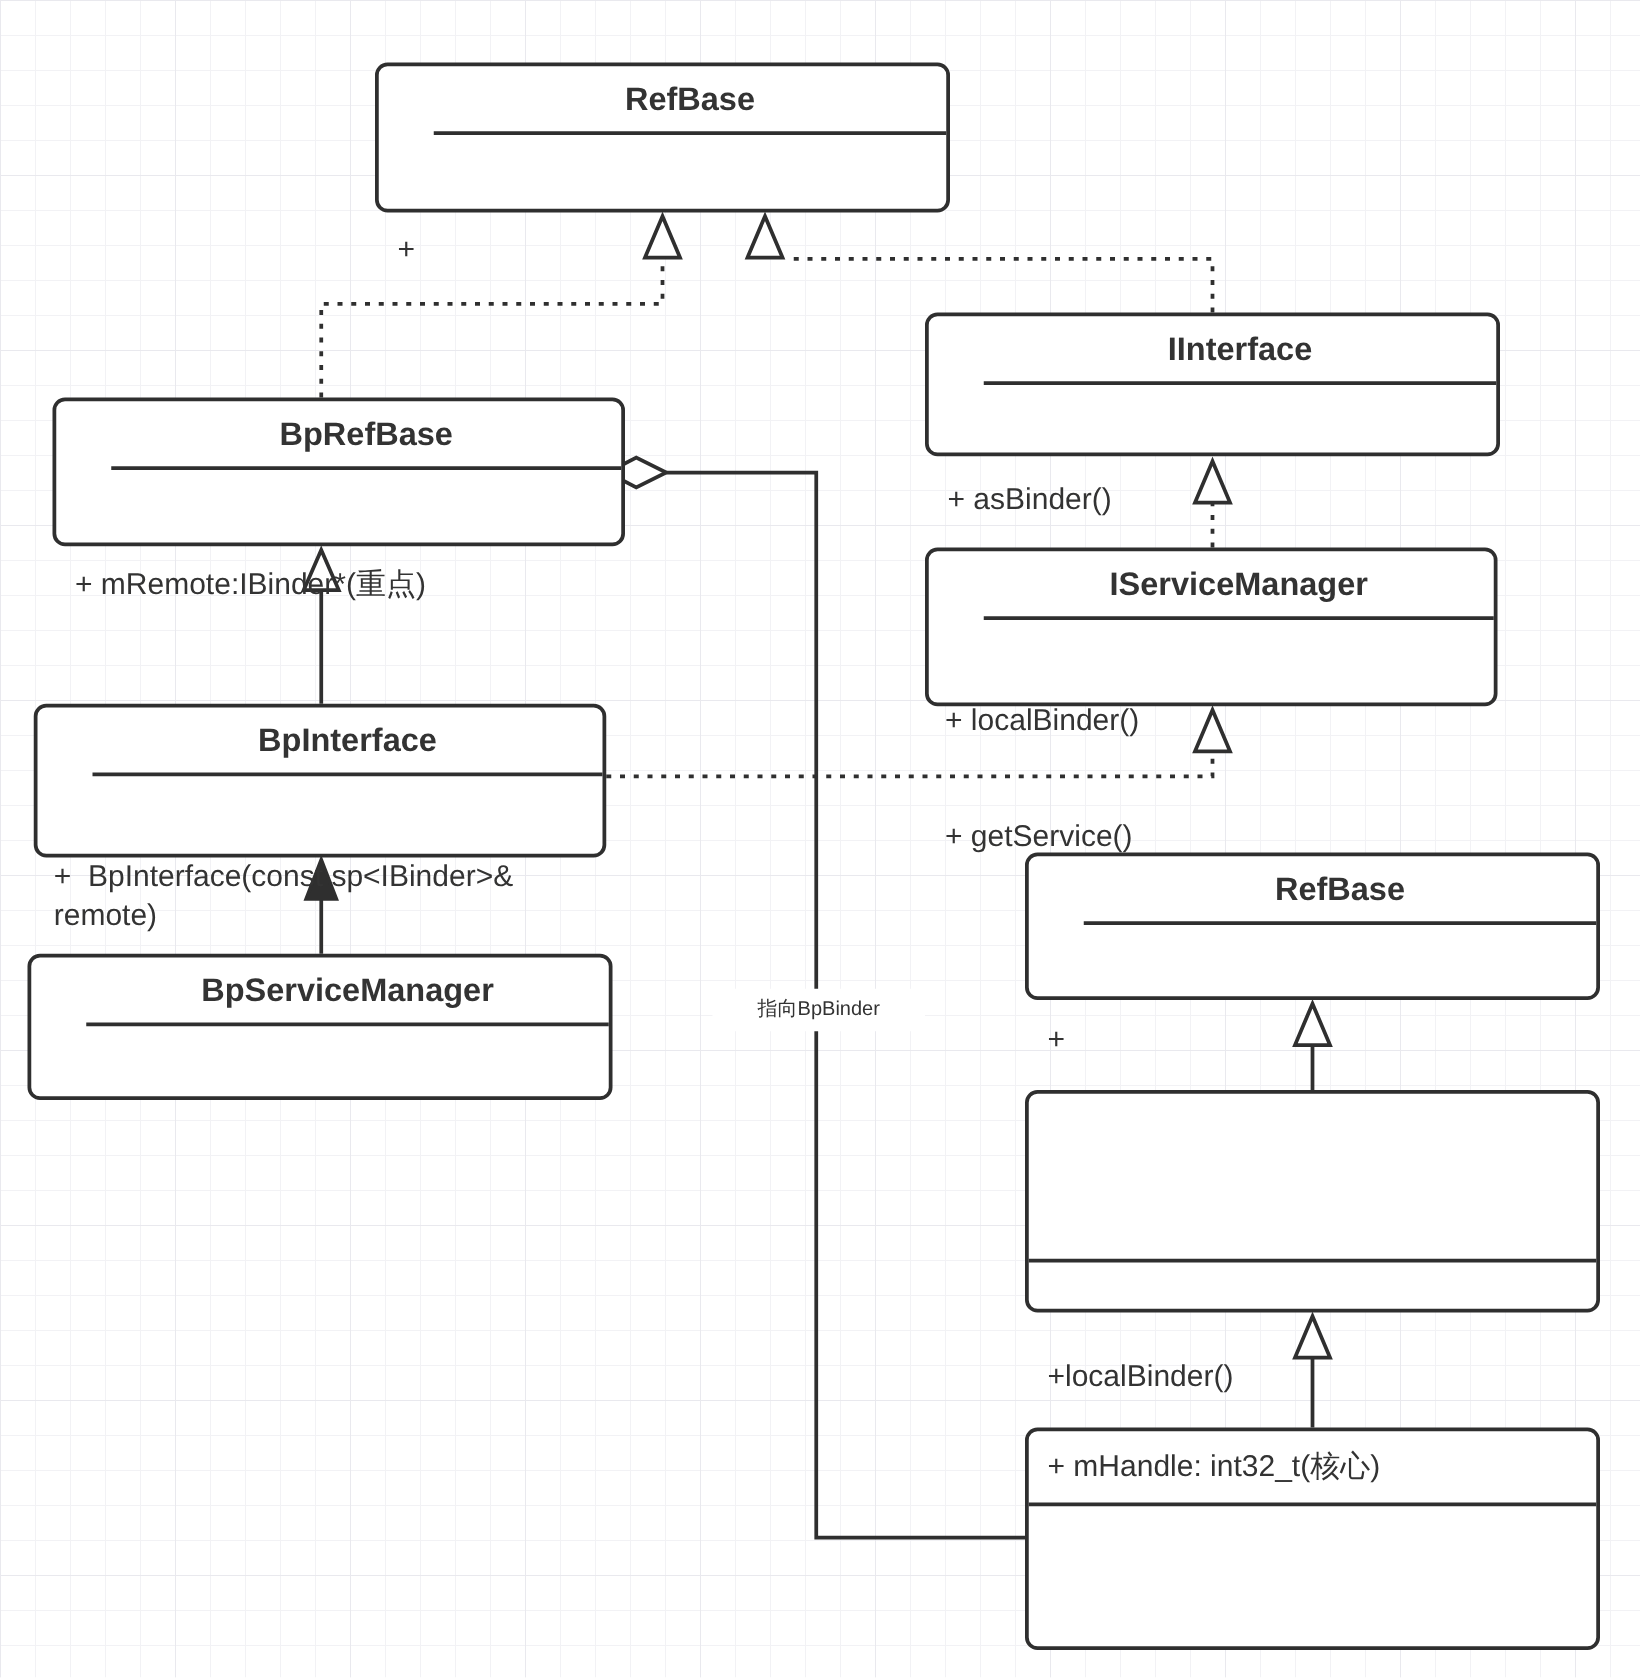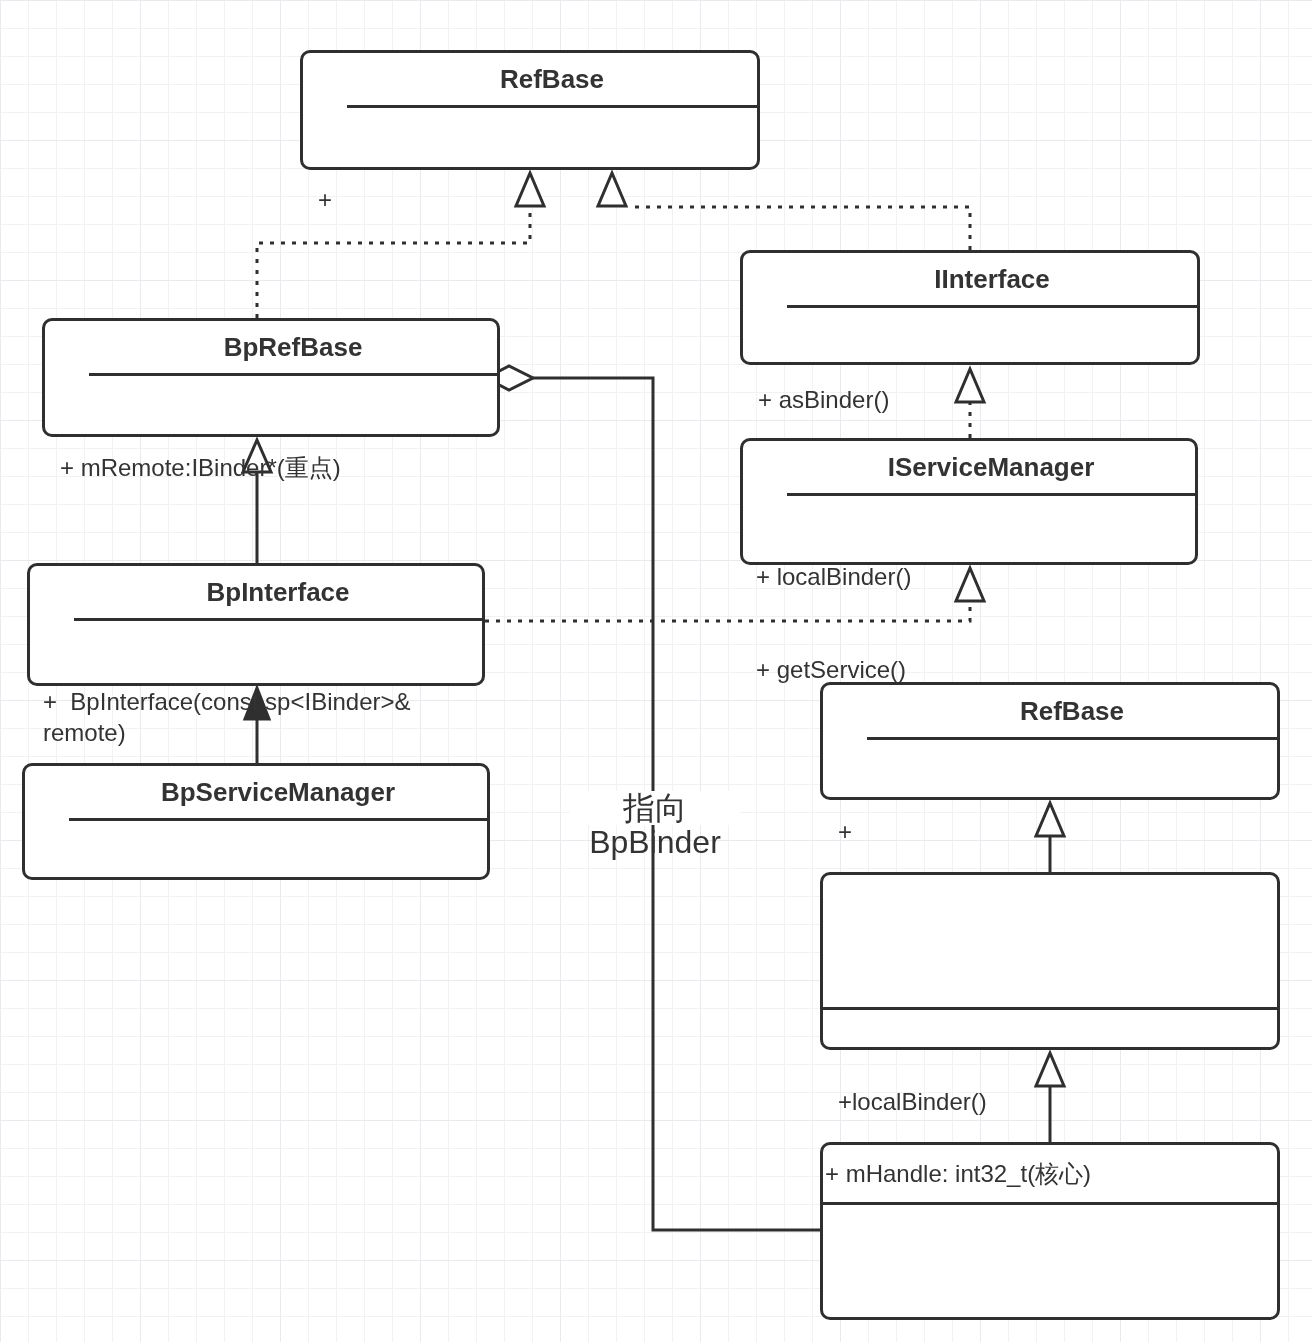--- a/index.html
+++ b/index.html
@@ -34,31 +34,31 @@
     margin-left:44px;
   }
   .uml-compartment{
     flex:1 1 auto;
     padding:9px 15px;
     font-size:24px;
     line-height:33px;
     white-space:pre-wrap;
   }
   .uml-compartment.fixed60{flex:0 0 60px;padding:0 15px;}
-  .uml-compartment.fixed57{flex:0 0 57px;display:flex;align-items:center;padding:0 2px;}
+  .uml-compartment.fixed57{flex:0 0 57px;display:flex;align-items:center;padding:0 15px;}
   .uml-compartment.divided{border-top:3px solid #2f2f2f;}
   .uml-compartment.tight{padding:3px 13px;line-height:31px;}
   .uml-attr{display:block;}
   .edges-layer{position:absolute;left:0;top:0;pointer-events:none;}
   .edge-label{
     position:absolute;
     left:570px;top:791px;width:170px;height:34px;
     background:#ffffff;
     text-align:center;line-height:34px;
-    font-size:32px;color:#333333;
+    font-size:16px;color:#333333;
   }
 </style>
 </head>
 <body>
 
 <div class="canvas">
 
   <svg class="edges-layer" width="1312" height="1342" viewBox="0 0 1312 1342">
     <g stroke="#2f2f2f" stroke-width="3" fill="none">
 

